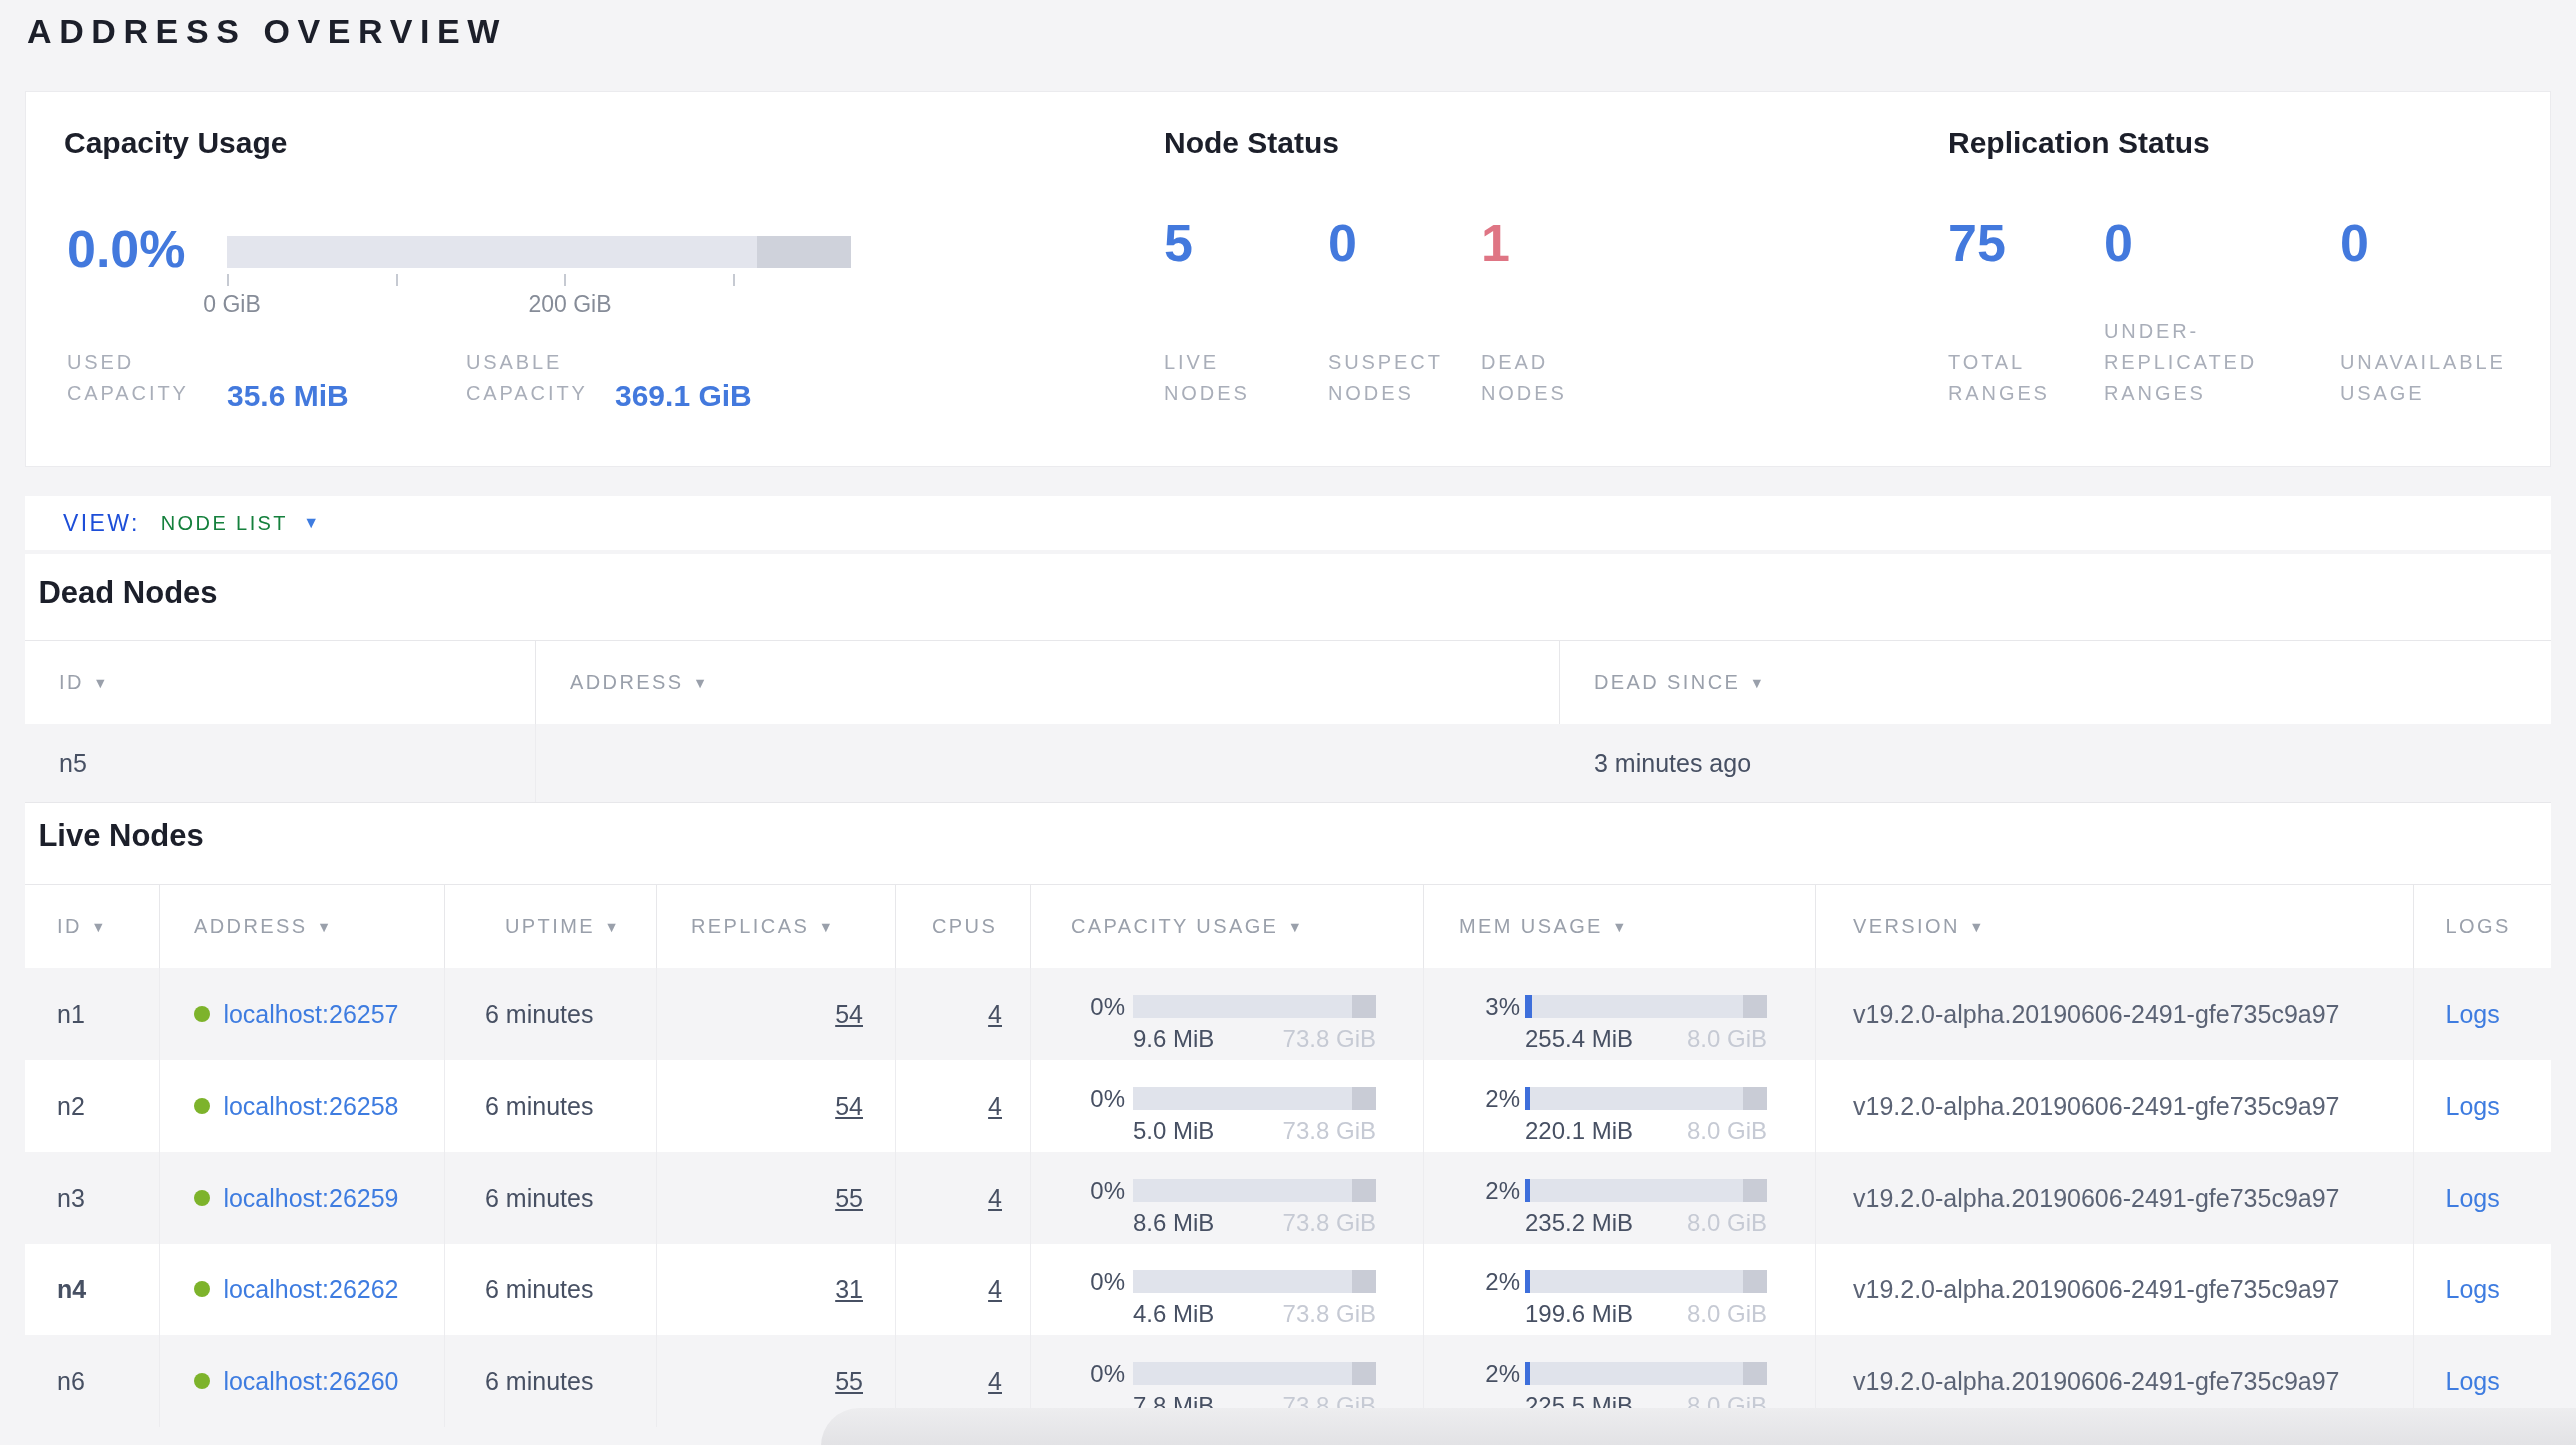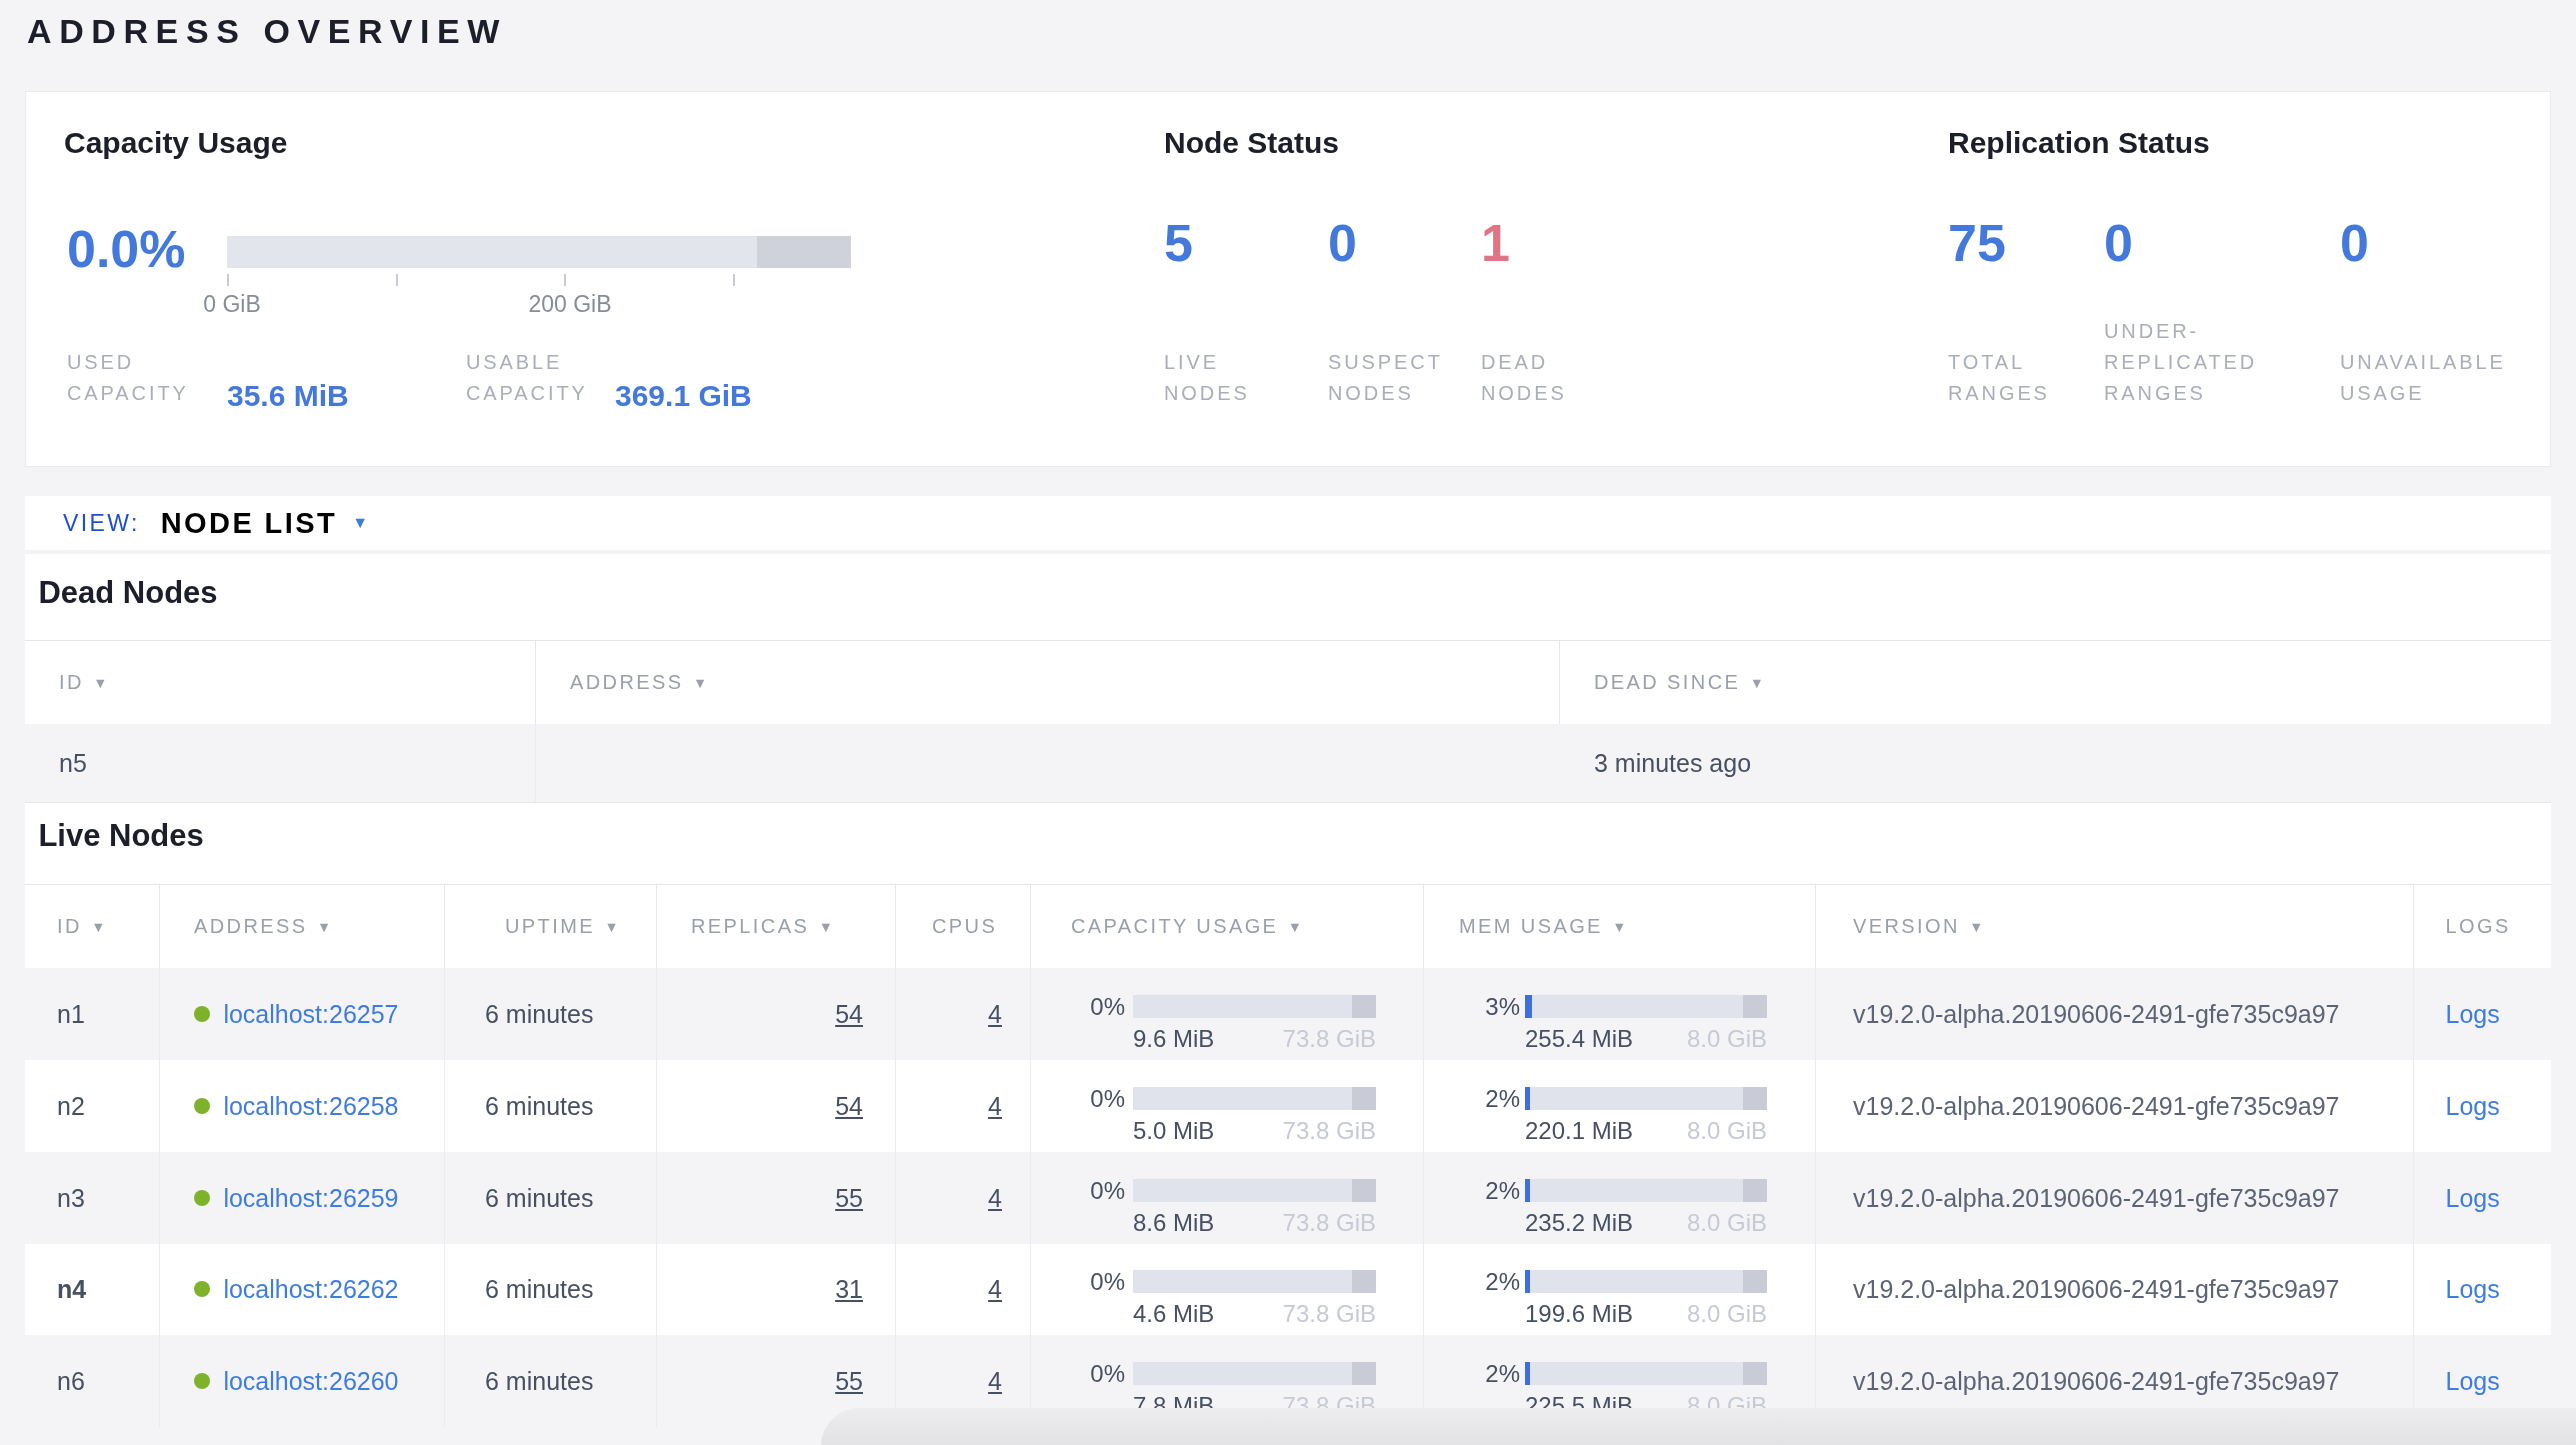--- a/index.html
+++ b/index.html
@@ -60,21 +60,21 @@
     position:absolute;left:25px;top:496px;width:2526px;height:54px;
     background:#ffffff;display:flex;align-items:center;
   }
   .view-label{
     margin-left:38px;font-size:23px;letter-spacing:2.4px;color:#1d4ed8;
   }
   .view-select{
     margin-left:21px;display:flex;align-items:center;cursor:pointer;
   }
   .view-selected{
-    font-size:29px;letter-spacing:2.4px;color:#000000;font-weight:bold;
+    font-size:20px;letter-spacing:2.4px;color:#15803d;
   }
   .caret{
     margin-left:15.3px;font-size:16px;color:#3e7ce0;
   }
   
   .content{
     position:absolute;left:25px;top:554px;width:2526px;height:872px;
     background:#ffffff;
   }
   .tbl-heading{

